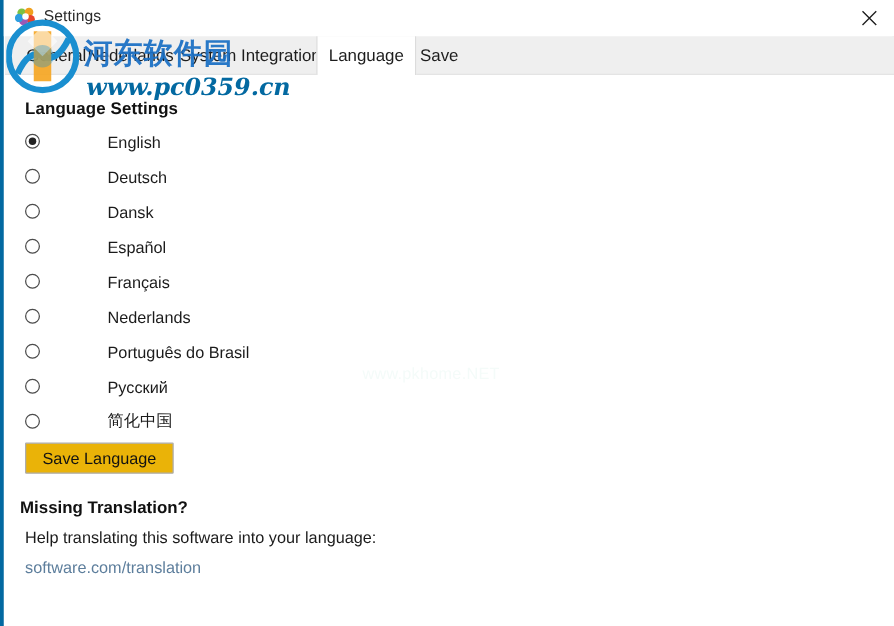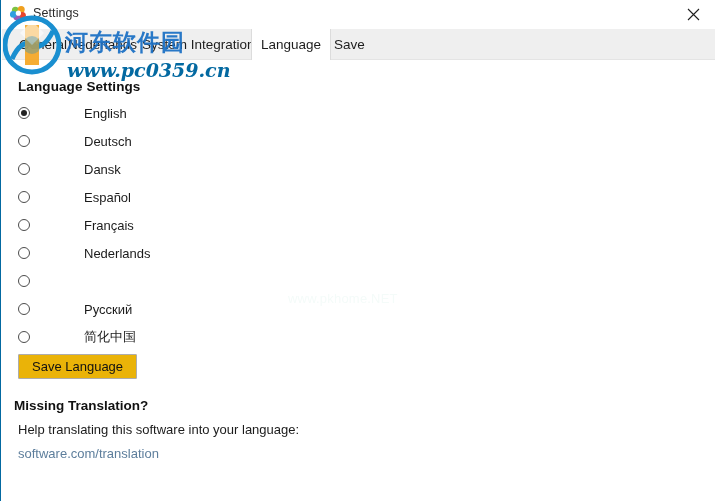--- a/index.html
+++ b/index.html
@@ -14,21 +14,21 @@
     font-family: "Liberation Sans", sans-serif;
     -webkit-font-smoothing: antialiased;
   }
 
   #window {
     position: absolute;
     left: 0; top: 0;
     width: 715px;
     height: 501px;
     background: #ffffff;
-    border-left: 1px solid #0369a1;
+    border-left: 3px solid #0369a1;
     border-right: 1px solid #d8d8d8;
     box-sizing: border-box;
   }
 
   
   #titlebar {
     position: absolute;
     left: 0; top: 0;
     width: 715px;
     height: 29px;
@@ -291,20 +291,21 @@
       <span class="radio-label">Français</span>
     </div>
 
     <div class="radio-row" style="top:183px">
       <span class="radio-mark"></span>
       <span class="radio-label">Nederlands</span>
     </div>
 
     <div class="radio-row" style="top:211px">
       <span class="radio-mark"></span>
+      <span class="radio-label">Português do Brasil</span>
     </div>
 
     <div class="radio-row" style="top:239px">
       <span class="radio-mark"></span>
       <span class="radio-label">Русский</span>
     </div>
 
     <div class="radio-row" style="top:267px">
       <span class="radio-mark"></span>
       <span class="radio-label">简化中国</span>

